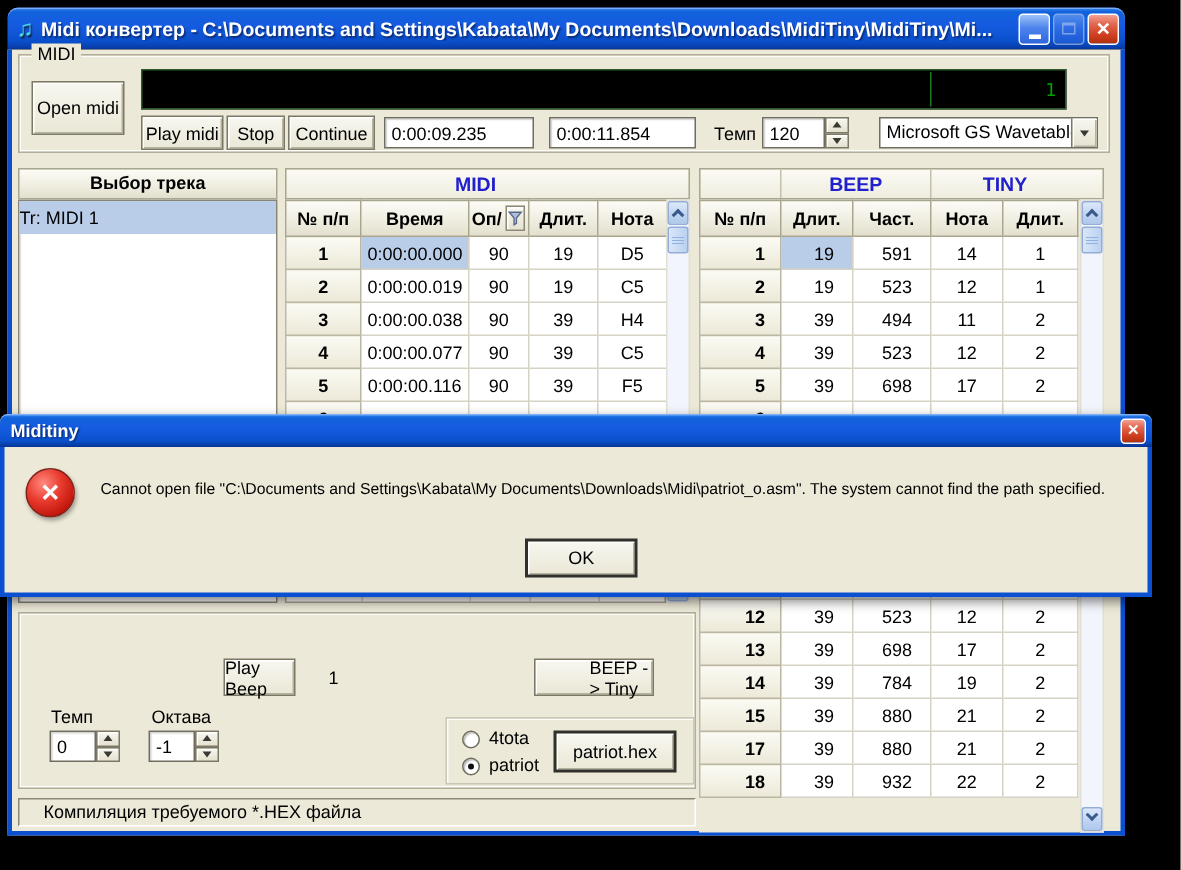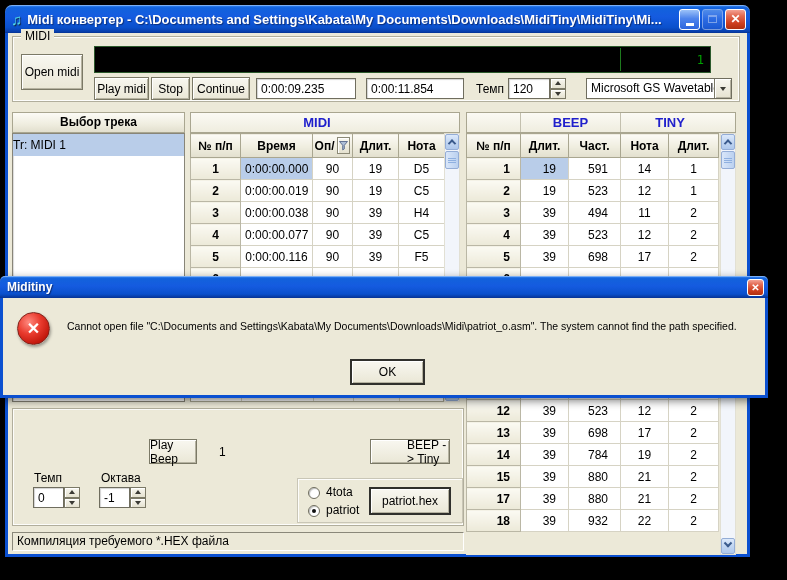--- a/index.html
+++ b/index.html
@@ -124,21 +124,21 @@
   .radio-row { position:absolute; display:flex; align-items:flex-end; gap:6px; }
   .radio { width:12px; height:12px; border-radius:50%; background:#fff; border:1px solid #6F6D5E;
     box-shadow:inset 1px 1px 1px rgba(0,0,0,.25); position:relative; }
   .radio.checked::after { content:""; position:absolute; left:3px; top:3px; width:4px; height:4px;
     border-radius:50%; background:#101010; }
   .radio-panel { position:absolute; border:1px solid #C9C6B6;
     box-shadow:inset 1px 1px 0 rgba(255,255,255,.9); }
 
   
   .statusbar { position:absolute; border:1px solid; border-color:#8A887A #FFFFFF #FFFFFF #8A887A;
-    background:#ECE9D8; line-height:17px; padding-left:4px; font-size:12px; }
+    background:#ECE9D8; line-height:17px; padding-left:16px; font-size:12px; }
 
   
   .dialog { position:absolute; left:0; top:276px; width:768px; z-index:30; filter:drop-shadow(2px 3px 4px rgba(0,0,0,.5)); }
   .dlg-title { height:22px; display:flex; align-items:center; padding:0 4px 0 7px; border-radius:5px 5px 0 0;
     background:linear-gradient(180deg,#3B8BF5 0%,#1262DC 12%,#155BE0 45%,#0A50CC 82%,#063394 100%);
     box-shadow:inset 0 1px 0 rgba(255,255,255,.35); }
   .dlg-title-text { flex:1; color:#fff; font-weight:bold; font-size:12px; text-shadow:1px 1px 1px #0B2E7A; }
   .dlg-close { width:17px; height:17px; border-radius:3px; border:1px solid #fff;
     background:linear-gradient(180deg,#F3A193 0%,#E36A52 30%,#CE3F1F 70%,#B03010 100%);
     color:#fff; font-size:10px; font-weight:bold; display:flex; align-items:center; justify-content:center; }
@@ -468,21 +468,21 @@
           </span>
         <span class="sb-btn" style="bottom:0;">
             <span class="chev down"></span>
           </span>
       </div>
     </div>
 
     <div class="groupbox" style="left:4px;top:375px;width:452px;height:118px;">
       <div class="btn" style="left:136px;top:30px;width:48px;height:25px;">Play Beep</div>
       <span class="abs" style="left:206px;top:36px;">1</span>
-      <div class="btn" style="left:357px;top:30px;width:80px;height:25px;padding-left:36px;">BEEP -&gt; Tiny</div>
+      <div class="btn" style="left:343px;top:30px;width:80px;height:25px;padding-left:36px;">BEEP -&gt; Tiny</div>
       <span class="abs" style="left:21px;top:62px;">Темп</span>
       <input class="edit" style="left: 20px; top: 78px; width: 31px; height: 21px;" value="0">
       <span class="updown" style="left:51px;top:78px;height:21px;">
         <span class="ud-btn">
             <span class="tri-up"></span>
           </span>
         <span class="ud-btn">
             <span class="tri-down"></span>
           </span>
       </span>

